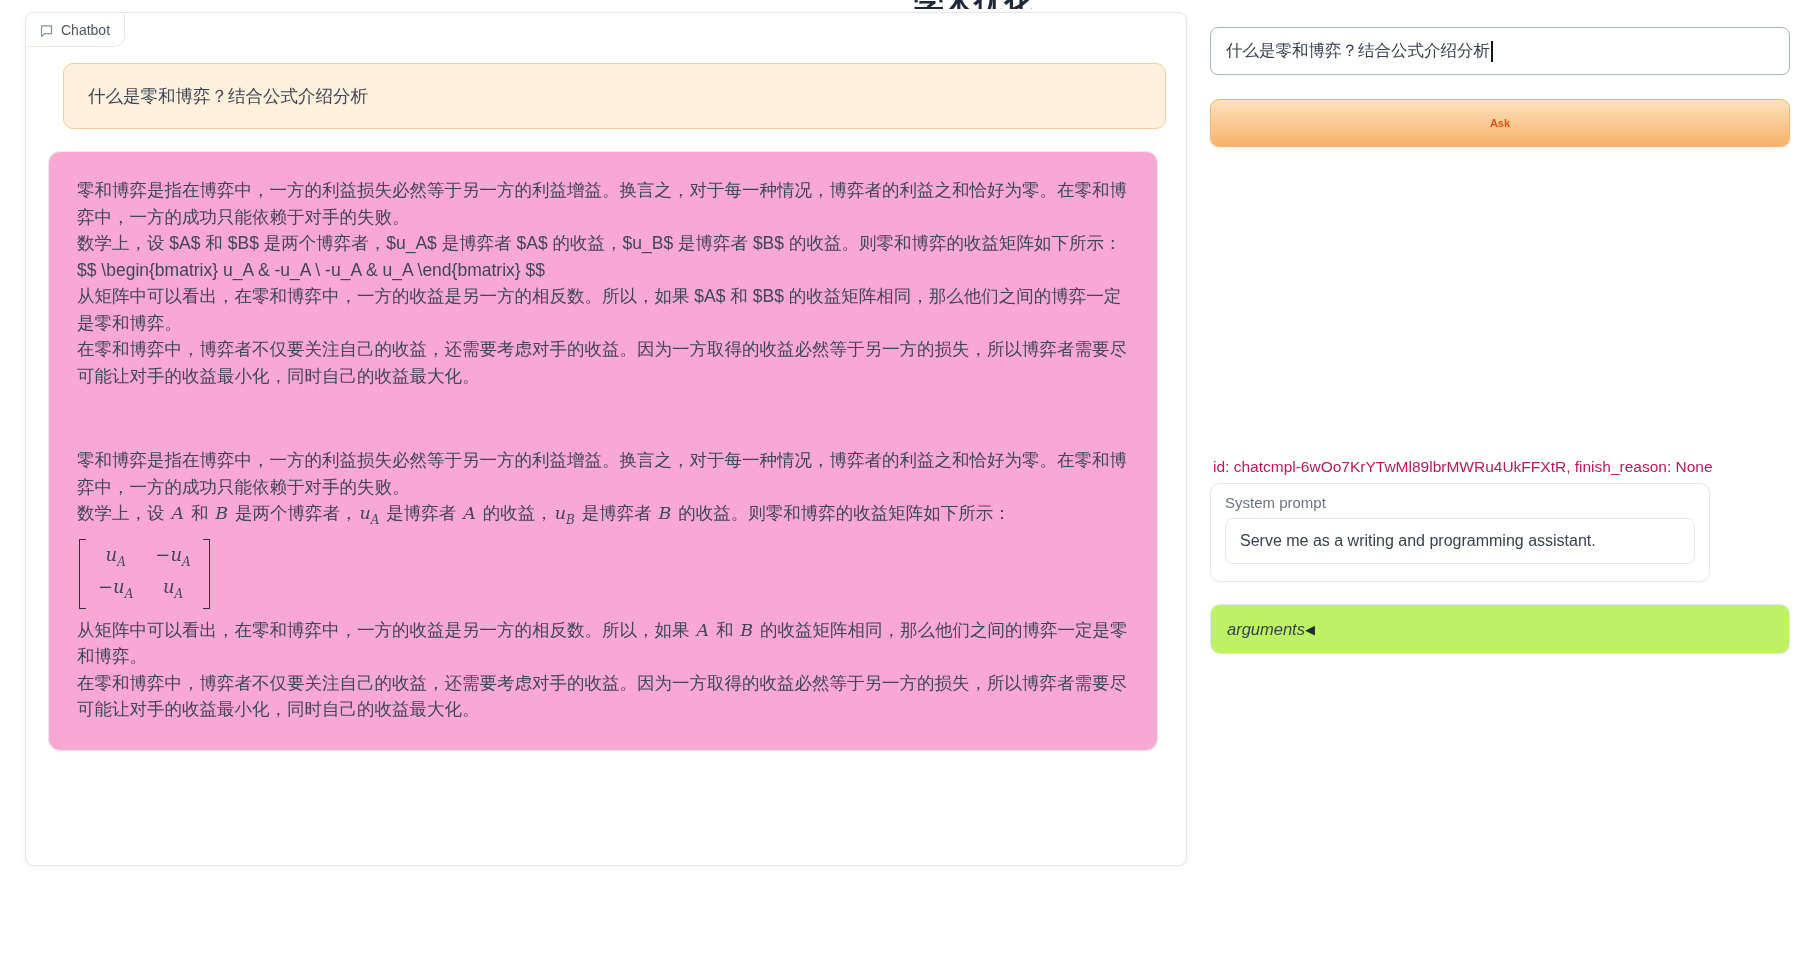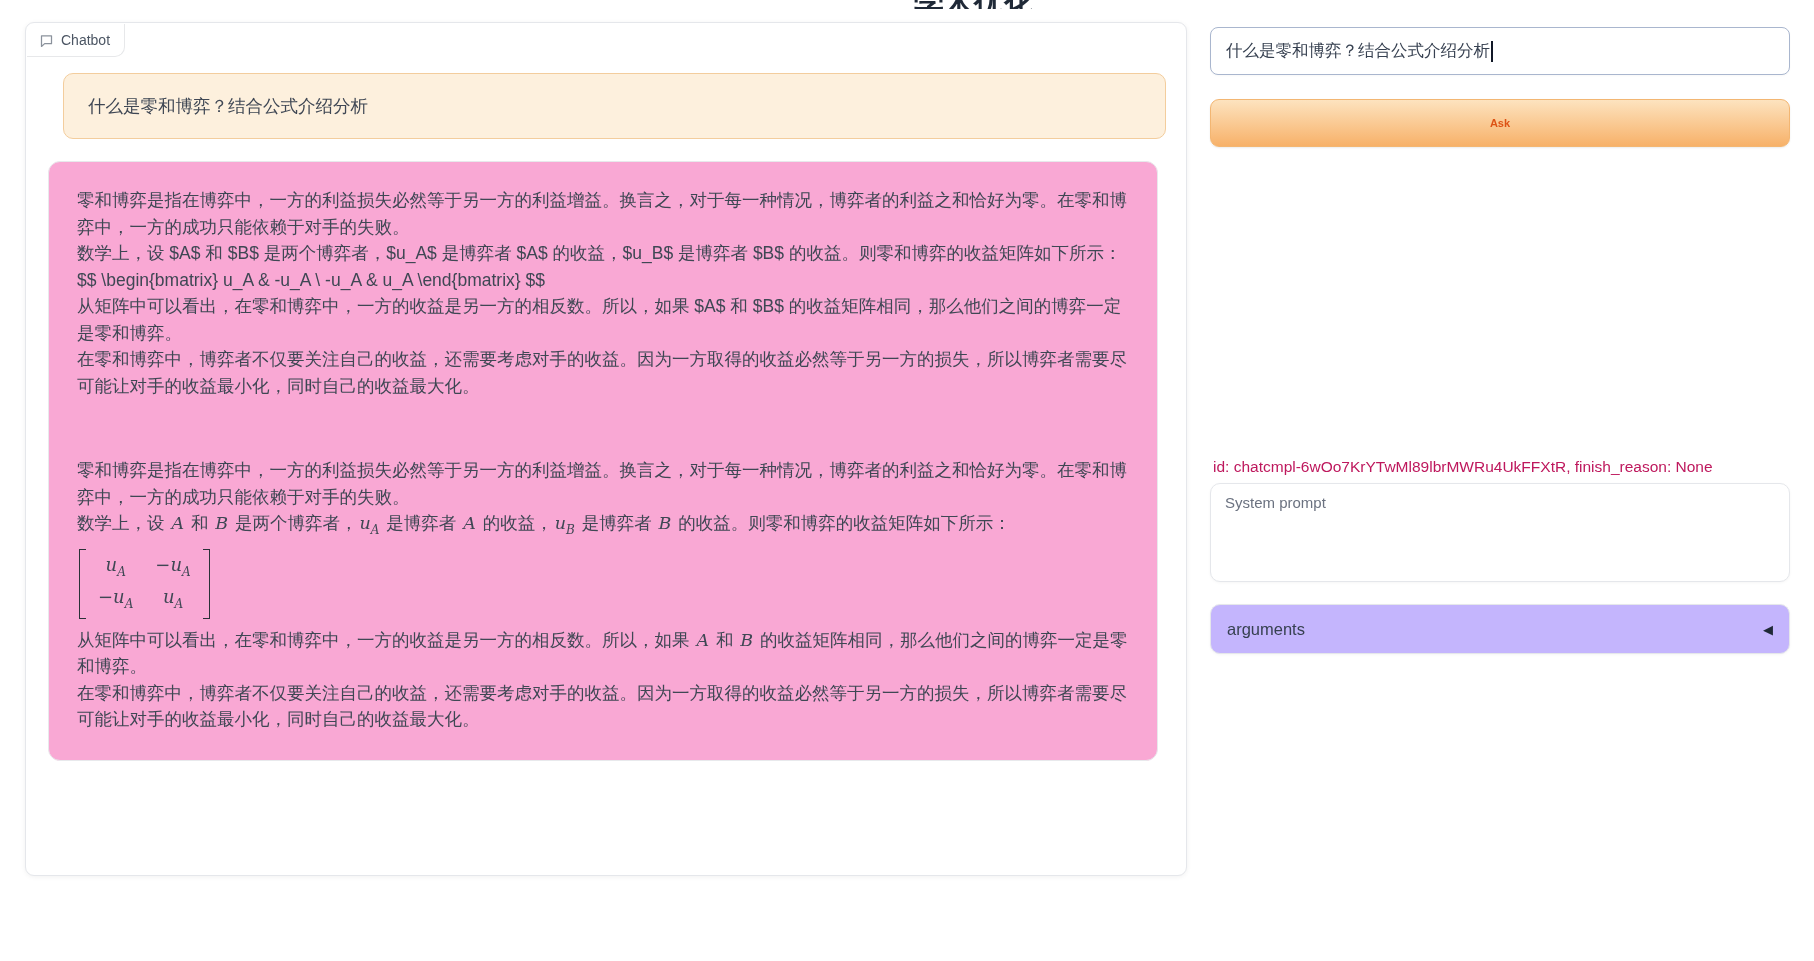--- a/index.html
+++ b/index.html
@@ -5,21 +5,21 @@
   * { margin:0; padding:0; box-sizing:border-box; }
   html,body { background:#ffffff; }
   body { font-family:"Liberation Sans","DejaVu Sans",sans-serif; color:#3f4754; }
   .page { position:relative; width:1814px; height:961px; overflow:hidden; background:#fff; }
 
   
   .clipped-title { position:absolute; left:854px; top:0; width:240px; height:9px; overflow:hidden; text-align:center; }
   .clipped-title span { display:inline-block; font-size:30px; font-weight:700; color:#1f2937; line-height:36px; margin-top:-28px; }
 
   
-  .chat-panel { position:absolute; left:25px; top:22px; width:1162px; height:854px; background:#fff;
+  .chat-panel { position:absolute; left:25px; top:12px; width:1162px; height:854px; background:#fff;
     border:1px solid #e5e7eb; border-radius:9px; box-shadow:0 1px 5px rgba(0,0,0,.06); }
   .chat-label { position:absolute; left:1px; top:1px; display:flex; align-items:center; gap:7px;
     padding:8px 14px 8px 12px; background:#fff; border:1px solid #e7e8ea; border-left:none; border-top:none;
     border-top-left-radius:9px; border-bottom-right-radius:10px; color:#4b5563; font-size:14px; }
   .chat-label svg { display:block; }
 
   .messages { position:absolute; left:0; top:36px; width:100%; padding:14px 22px 0 22px; }
 
   .user-bubble { margin-left:15px; margin-right:-2px; background:#fdf0dd; border:1px solid #f3cd9d;
     border-radius:10px; padding:19px 24px; font-size:17.5px; color:#3f4754; line-height:26px; }
@@ -54,29 +54,29 @@
 
   .action-grid { position:absolute; left:1210px; top:167px; width:581px;
     display:grid; grid-template-columns:284px 279px; column-gap:18px; row-gap:22px; }
   .action { height:46px; border-radius:9px; font-family:inherit; font-size:17px; font-weight:700; cursor:pointer;
     box-shadow:0 1px 2px rgba(0,0,0,.07); }
   .action.neutral { background:linear-gradient(180deg,#f9fafb 0%,#e9ecf0 100%); border:1px solid #e2e5ea; color:#3a4252; }
   .action.red { background:linear-gradient(180deg,#fee3e2 0%,#fbc8c6 100%); border:1px solid #f6c6c4; color:#dc2626; }
 
   .id-line { position:absolute; left:1213px; top:438px; font-size:15.5px; color:#be185d;margin-top:20px; }
 
-  .sysprompt-group { position:absolute; left:1210px; top:483px; width:580px; height:99px; background:#fff;
+  .sysprompt-group { position:absolute; left:1210px; top:483px; width:500px; height:99px; background:#fff;
     border:1px solid #e5e7eb; border-radius:10px; padding:10px 14px 12px 14px; box-shadow:0 1px 3px rgba(0,0,0,.04); }
   .sysprompt-label { font-size:15px; color:#6b7280; }
   .sysprompt-input { margin-top:7px; height:46px; background:#fff; border:1px solid #e5e7eb; border-radius:8px;
     display:flex; align-items:center; padding:0 14px; font-size:16px; color:#374151; cursor:text; }
 
-  .accordion { position:absolute; left:1210px; top:604px; width:580px; height:50px; background:#c4b5fd;
-    border:1px solid #e5e7eb; border-radius:10px; display:flex; align-items:center; justify-content:space-between;
-    padding:0 16px; cursor:pointer; box-shadow:0 1px 3px rgba(0,0,0,.04); }
+  .accordion { position:absolute; left:1210px; top:604px; width:580px; height:50px; background:#bef264;
+    border:1px solid #e5e7eb; border-radius:10px; display:flex; align-items:center; 
+    padding:0 16px; cursor:pointer; box-shadow:0 1px 3px rgba(0,0,0,.04);font-style:italic; }
   .accordion .acc-label { font-size:16.5px; color:#374151; }
   .accordion .acc-arrow { font-size:13px; color:#1f2937; }
 </style>
 </head>
 <body>
 
 <div class="page">
 
   <div class="clipped-title">
     <span>学术优化</span>
@@ -128,20 +128,23 @@
     <span class="caret"></span>
   </div>
 
   <button class="ask-btn">Ask</button>
 
 
   <div class="id-line">id: chatcmpl-6wOo7KrYTwMl89lbrMWRu4UkFFXtR, finish_reason: None</div>
 
   <div class="sysprompt-group">
     <div class="sysprompt-label">System prompt</div>
+    <div class="sysprompt-input">
+      <span>Serve me as a writing and programming assistant.</span>
+    </div>
   </div>
 
   <div class="accordion">
     <span class="acc-label">arguments</span>
     <span class="acc-arrow">◀</span>
   </div>
 
 </div>
 
 </body></html>

